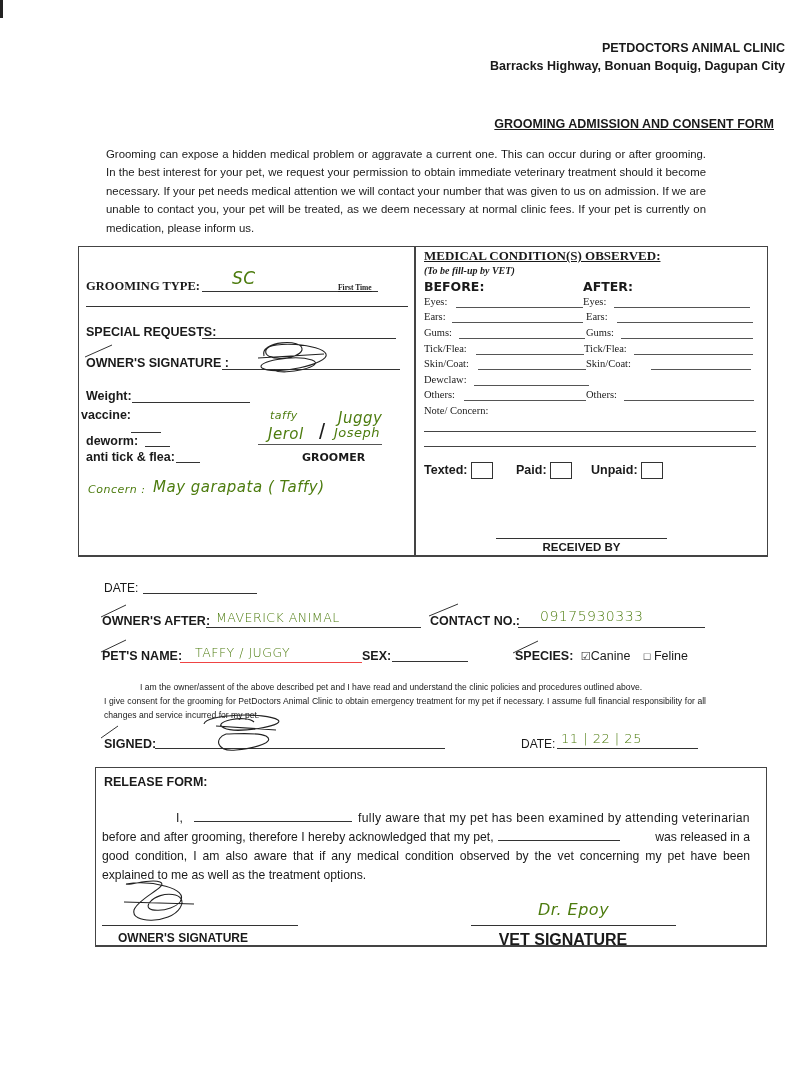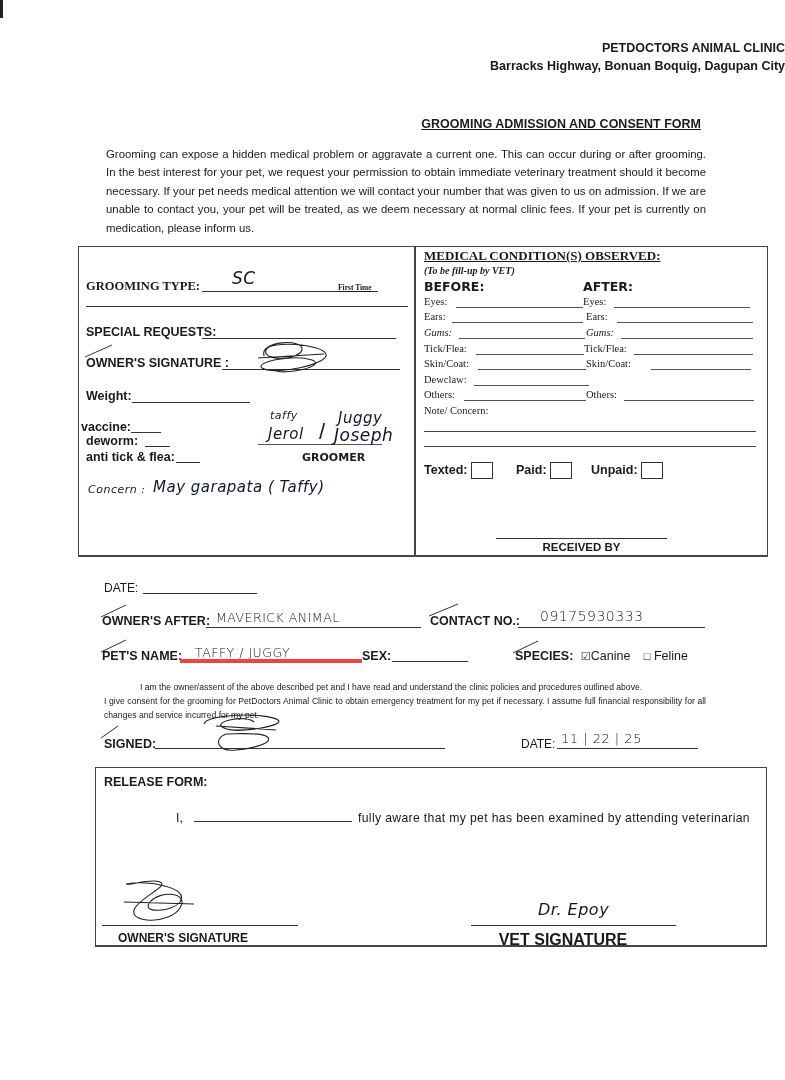--- a/index.html
+++ b/index.html
@@ -1,27 +1,27 @@
 <!DOCTYPE html>
 <html><head>
 <meta charset="utf-8">
 <style>
   * { box-sizing: border-box; margin: 0; padding: 0; }
   html, body { width: 785px; height: 1080px; background: #ffffff; overflow: hidden; }
   body { position: relative; font-family: "Liberation Sans", sans-serif; color: #1a1a1a; }
   .abs { position: absolute; }
-  .hand { font-family: "DejaVu Sans", sans-serif; font-weight: 300; color: #0f172a; font-style: italic; letter-spacing: 0.5px; }
+  .hand { font-family: "DejaVu Sans", sans-serif; font-weight: 300; color: #4d7c0f; font-style: italic; letter-spacing: 0.5px; }
   .serif { font-family: "Liberation Serif", serif; }
   .line { border-bottom: 1px solid #333; display: inline-block; vertical-align: baseline; }
   .center { text-align: right; }
   .bold { font-weight: bold; }
 
   #header-title { top: 41px; left: 0; width: 785px; font-size: 12.5px; }
   #header-address { top: 59px; left: 0; width: 785px; font-size: 12.5px; }
-  #form-title { top: 117px; left: 0; width: 701px; font-size: 12.5px; text-decoration: underline; }
+  #form-title { top: 117px; left: 0; width: 774px; font-size: 12.5px; text-decoration: underline; }
   #intro { top: 145px; left: 106px; width: 600px; font-size: 11.4px; line-height: 18.4px; text-align: justify; }
 
   #top-box { top: 246px; left: 78px; width: 690px; height: 311px; border: 1.5px solid #444; border-bottom-width: 2.5px; }
   #top-divider { top: 246px; left: 414px; width: 1.5px; height: 311px; background: #444; }
 
   .lbl { font-size: 12.5px; font-weight: bold; }
   .mc { font-family: "Liberation Serif", serif; font-size: 10.5px; }
   .mc-row { position: absolute; left: 424px; width: 335px; height: 15px; font-size: 10.5px; font-family: "Liberation Serif", serif; }
   .cbox { display: inline-block; width: 22px; height: 17px; border: 1.3px solid #333; vertical-align: middle; margin-left: 3px; }
 
@@ -56,33 +56,33 @@
 <svg class="sig-scribble" style="top:336px;left:254px;" width="80" height="42" viewBox="0 0 80 42">
   <path d="M10 20 C 5 5, 50 2, 48 14 C 45 24, 8 26, 12 14 C 16 4, 68 8, 72 18 C 76 28, 20 40, 8 32 C 0 26, 40 18, 58 24 C 74 30, 30 40, 20 34 M4 22 L 70 18" fill="none" stroke="#222" stroke-width="1.1"></path>
 </svg>
 <svg class="abs" style="top:344px;left:84px;" width="30" height="14">
     <path d="M1 13 L 28 1" stroke="#333" stroke-width="1"></path>
   </svg>
 
 <div class="abs lbl" style="top:389px;left:86px;">Weight:</div>
 <div class="abs" style="top:389px;left:132px;width:118px;height:14px;border-bottom:1px solid #333;"></div>
 
-<div class="abs lbl" style="top:420px;left:81px;">vaccine:</div>
+<div class="abs lbl" style="top:408px;left:81px;">vaccine:</div>
 <div class="abs" style="top:420px;left:131px;width:30px;height:13px;border-bottom:1px solid #333;"></div>
 <div class="abs lbl" style="top:434px;left:86px;">deworm:</div>
 <div class="abs" style="top:434px;left:145px;width:25px;height:13px;border-bottom:1px solid #333;"></div>
 <div class="abs lbl" style="top:450px;left:86px;">anti tick &amp; flea:</div>
 <div class="abs" style="top:450px;left:176px;width:24px;height:13px;border-bottom:1px solid #333;"></div>
 
 <div class="abs hand" style="top:409px;left:270px;font-size:11px;">taffy</div>
 <div class="abs hand" style="top:409px;left:338px;font-size:15px;">Juggy</div>
 <div class="abs" style="top:425px;left:258px;width:124px;height:20px;border-bottom:1px solid #555;">
   <span class="abs hand" style="left:10px;top:0;font-size:15px;">Jerol</span>
   <span class="abs" style="left:61px;top:-6px;font-size:22px;font-weight:200;">/</span>
-  <span class="abs hand" style="left:76px;top:0;font-size:17px;">Joseph</span>
+  <span class="abs hand" style="left:76px;top:0;font-size:13px;">Joseph</span>
 </div>
 <div class="abs bold" style="top:451px;left:302px;font-size:11px;font-family:'DejaVu Sans',sans-serif;">GROOMER</div>
 
 <div class="abs hand" style="top:483px;left:88px;font-size:11px;">Concern :</div>
 <div class="abs hand" style="top:478px;left:153px;font-size:15px;">May garapata  ( Taffy)</div>
 
 <div class="abs serif bold" style="top:248px;left:424px;font-size:13px;text-decoration:underline;">MEDICAL CONDITION(S) OBSERVED:</div>
 <div class="abs serif bold" style="top:265px;left:424px;font-size:10px;font-style:italic;">(To be fill-up by VET)</div>
 <div class="abs bold" style="top:279px;left:424px;font-size:12.5px;font-family:'DejaVu Sans',sans-serif;">BEFORE:</div>
 <div class="abs bold" style="top:279px;left:583px;font-size:12.5px;font-family:'DejaVu Sans',sans-serif;">AFTER:</div>
@@ -92,21 +92,21 @@
   <span class="abs" style="left:32px;width:127px;top:0;height:12px;border-bottom:1px solid #555;"></span>
   <span class="abs" style="left:159px;">Eyes:</span>
   <span class="abs" style="left:190px;width:136px;top:0;height:12px;border-bottom:1px solid #555;"></span>
 </div>
 <div class="mc-row" style="top:311px;">
   <span class="abs" style="left:0;">Ears:</span>
   <span class="abs" style="left:28px;width:131px;top:0;height:12px;border-bottom:1px solid #555;"></span>
   <span class="abs" style="left:162px;">Ears:</span>
   <span class="abs" style="left:193px;width:136px;top:0;height:12px;border-bottom:1px solid #555;"></span>
 </div>
-<div class="mc-row" style="top:327px;font-style:italic;">
+<div class="mc-row" style="top:327px;">
   <span class="abs" style="left:0;">Gums:</span>
   <span class="abs" style="left:35px;width:126px;top:0;height:12px;border-bottom:1px solid #555;"></span>
   <span class="abs" style="left:162px;">Gums:</span>
   <span class="abs" style="left:197px;width:132px;top:0;height:12px;border-bottom:1px solid #555;"></span>
 </div>
 <div class="mc-row" style="top:343px;">
   <span class="abs" style="left:0;">Tick/Flea:</span>
   <span class="abs" style="left:52px;width:108px;top:0;height:12px;border-bottom:1px solid #555;"></span>
   <span class="abs" style="left:160px;">Tick/Flea:</span>
   <span class="abs" style="left:210px;width:119px;top:0;height:12px;border-bottom:1px solid #555;"></span>
@@ -156,21 +156,21 @@
   </svg>
 <div class="abs bold" style="top:614px;left:430px;font-size:12.5px;">CONTACT NO.:</div>
 <div class="abs" style="top:611px;left:518px;width:187px;height:17px;border-bottom:1px solid #333;">
   <span class="abs hand" style="left:22px;top:-3px;font-size:14px;font-style:normal;">09175930333</span>
 </div>
 
 <svg class="abs" style="top:639px;left:100px;" width="28" height="14">
     <path d="M1 13 L 26 1" stroke="#333" stroke-width="1"></path>
   </svg>
 <div class="abs bold" style="top:649px;left:102px;font-size:12.5px;">PET'S NAME:</div>
-<div class="abs" style="top:646px;left:180px;width:182px;height:17px;border-bottom:4px solid #ef4444;text-align:center;">
+<div class="abs" style="top:646px;left:180px;width:182px;height:17px;border-bottom:1px solid #ef4444;text-align:center;">
   <span class="abs hand" style="left:15px;top:-1px;font-size:12.5px;font-style:normal;">TAFFY  /  JUGGY</span>
 </div>
 <div class="abs bold" style="top:649px;left:362px;font-size:12.5px;">SEX:</div>
 <div class="abs" style="top:647px;left:392px;width:76px;height:15px;border-bottom:1px solid #333;"></div>
 
 <svg class="abs" style="top:640px;left:512px;" width="28" height="14">
     <path d="M1 13 L 26 1" stroke="#333" stroke-width="1"></path>
   </svg>
 <div class="abs" style="top:649px;left:515px;font-size:12.5px;">
   <span class="bold">SPECIES:</span>
@@ -203,20 +203,26 @@
 
 <div id="release-box" class="abs"></div>
 <div class="abs bold" style="top:775px;left:104px;font-size:12.5px;">RELEASE FORM:</div>
 
 <div class="abs" style="top:809px;left:102px;width:648px;font-size:12.2px;line-height:19px;">
   <div style="display:flex;justify-content:space-between;white-space:nowrap;">
     <span style="padding-left:74px;"><span>I,</span>
       <span class="line" style="width:158px;margin-left:8px;height:13px;"></span></span>
     <span style="letter-spacing:0.35px;">fully aware that my pet has been examined by attending veterinarian</span>
   </div>
+  <div style="display:flex;justify-content:space-between;white-space:nowrap;">
+    <span>before and after grooming, therefore I hereby acknowledged that my pet,</span>
+    <span class="line" style="width:122px;height:13px;margin-left:4px;"></span>
+    <span style="margin-left:auto;">was released in a</span>
+  </div>
+  <div style="text-align:justify;">good condition, I am also aware that if any medical condition observed by the vet concerning my pet have been explained to me as well as the treatment options.</div>
 </div>
 
 <svg class="sig-scribble" style="top:878px;left:120px;" width="80" height="50" viewBox="0 0 80 50">
   <path d="M6 6 C 30 2, 70 10, 60 24 C 52 34, 20 36, 30 24 C 40 12, 70 14, 60 30 C 50 46, 10 46, 14 32 C 18 20, 50 8, 40 4 C 30 0, 10 8, 6 6 M4 24 L 74 26" fill="none" stroke="#222" stroke-width="1.1"></path>
 </svg>
 <div class="abs" style="top:925px;left:102px;width:196px;border-bottom:1px solid #333;"></div>
 <div class="abs bold" style="top:931px;left:118px;font-size:12px;">OWNER'S SIGNATURE</div>
 
 <div class="abs hand" style="top:900px;left:538px;font-size:16px;">Dr. Epoy</div>
 <div class="abs" style="top:925px;left:471px;width:205px;border-bottom:1px solid #333;"></div>

